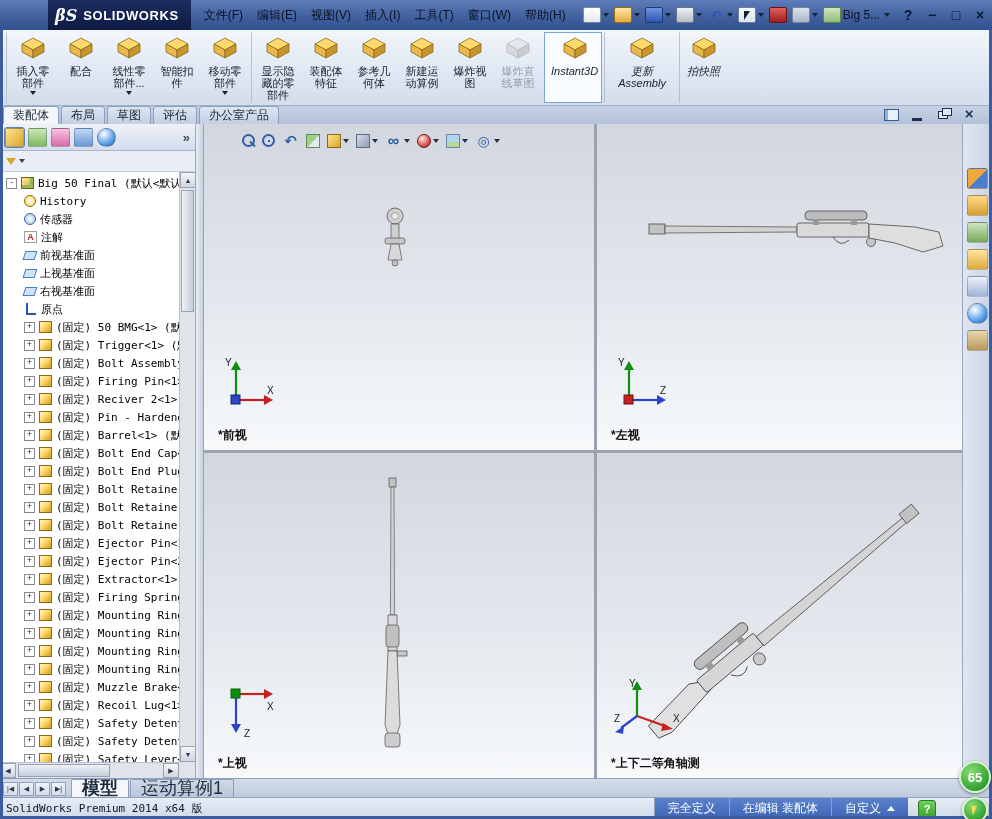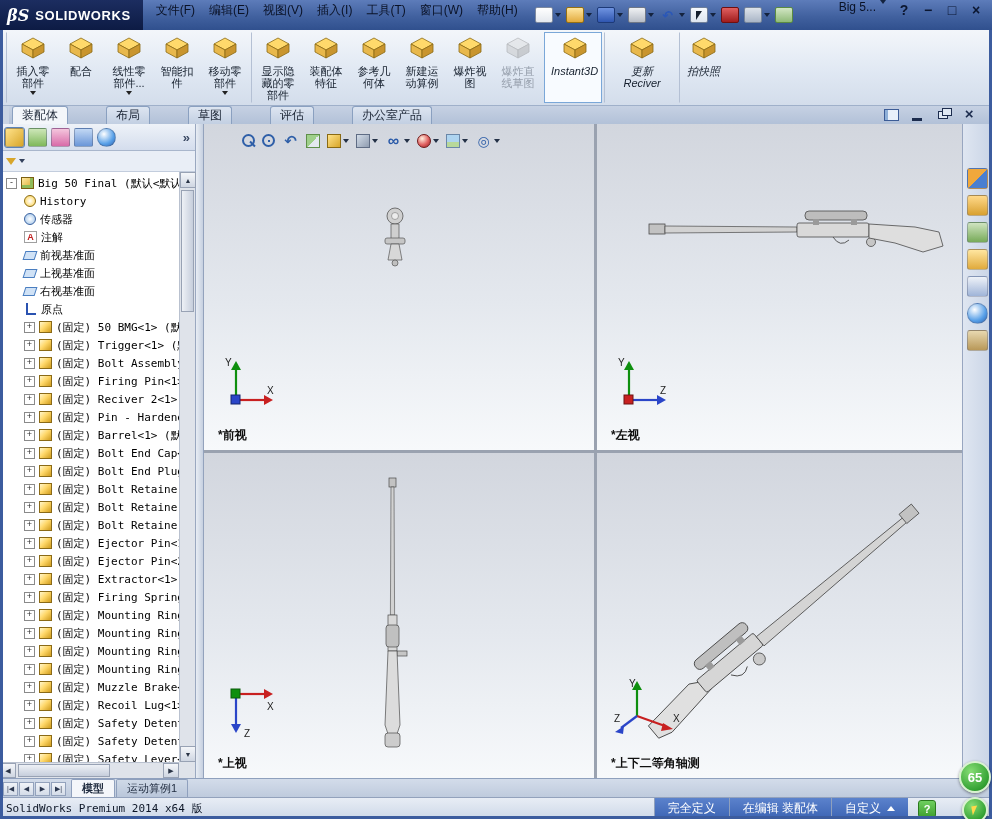--- a/index.html
+++ b/index.html
@@ -1,21 +1,21 @@
 <!DOCTYPE html>
 <html><head>
 <meta charset="utf-8">
 <style>
   html,body{margin:0;padding:0;background:#6b7687;}
   .app{position:relative;width:992px;height:819px;overflow:hidden;background:#c9d4e4;
        font-family:"Liberation Sans","DejaVu Sans",sans-serif;font-size:12px;color:#111;}
 
   
-  .titlebar{position:absolute;top:0;left:0;right:0;height:30px;display:flex;
-    background:linear-gradient(180deg,#5d7cba 0%,#41619f 55%,#30508e 100%);}
+  .titlebar{position:absolute;top:0;left:0;right:0;height:30px;display:flex;align-items:center;
+    background:linear-gradient(180deg,#5d7cba 0%,#41619f 55%,#30508e 100%);padding-left:48px;}
   .logo{height:30px;display:flex;align-items:center;background:linear-gradient(180deg,#1c2d60,#0d1b44);
     color:#fff;padding:0 12px 0 7px;flex:none;}
   .logo-mark{font-style:italic;font-weight:bold;font-size:16px;margin-right:6px;font-family:"DejaVu Serif",serif;}
   .logo-text{font-weight:bold;font-size:13px;letter-spacing:.6px;}
   .menus{display:flex;margin-left:6px;}
   .menu-item{padding:2px 7px;color:#0a1226;white-space:nowrap;}
   .qtb{display:flex;align-items:center;margin-left:8px;gap:1px;}
   .qi-wrap{display:flex;align-items:center;padding:1px 2px;}
   .qi{width:16px;height:14px;border-radius:2px;position:relative;display:flex;align-items:center;justify-content:center;}
   .qi-caret{width:0;height:0;border-left:3px solid transparent;border-right:3px solid transparent;border-top:4px solid #14233f;margin-left:2px;}
@@ -47,22 +47,22 @@
   .rbtn.sep{border-left:1px solid #b4c0d4;border-radius:0;margin-left:2px;padding-left:6px;}
   .rbtn .rico{margin-top:1px;flex:none;}
   .rlabel{font-size:11px;line-height:12px;text-align:center;margin-top:2px;word-break:break-all;width:40px;}
   .rbtn.wide .rlabel{width:auto;max-width:62px;word-break:normal;font-style:italic;}
   .rarrow{width:0;height:0;border-left:3px solid transparent;border-right:3px solid transparent;border-top:4px solid #222;margin-top:2px;}
   .rbtn.disabled{color:#97a0ad;}
   .rbtn.disabled svg{opacity:.4;filter:grayscale(1);}
   .rbtn.active{background:#f8fbff;border:1px solid #7aa7d8;}
 
   
-  .cmdtabs{position:absolute;top:106px;left:9px;right:0;height:18px;box-sizing:border-box;
-    background:linear-gradient(#c6d1e3,#b2c1d8);display:flex;align-items:flex-end;padding-left:3px;gap:36px;}
+  .cmdtabs{position:absolute;top:106px;left:0;right:0;height:18px;box-sizing:border-box;
+    background:linear-gradient(#c6d1e3,#b2c1d8);display:flex;align-items:flex-end;padding-left:3px;}
   .ctab{height:17px;line-height:17px;padding:0 9px;font-size:12px;color:#1c2636;white-space:nowrap;
     background:linear-gradient(#dde5f1,#c2cfe2);border:1px solid #8aa0c0;border-bottom:none;
     border-radius:3px 3px 0 0;margin-right:2px;}
   .ctab.active{background:#f3f6fa;}
   .vpctrl{margin-left:auto;display:flex;align-items:center;gap:8px;margin-right:14px;height:100%;}
   .vpc{width:18px;height:14px;display:flex;align-items:center;justify-content:center;}
   .cf-viewport-pane-icon{width:13px;height:10px;background:#e8f0fa;border:1px solid #3c5c96;box-shadow:inset 3px 0 0 #8fb0d8;}
   .cf-viewport-minimize-icon{width:10px;height:8px;border-bottom:3px solid #1c2c4e;}
   .cf-viewport-restore-icon{width:8px;height:6px;border:1px solid #1c2c4e;position:relative;background:#dfe8f4;}
   .cf-viewport-restore-icon::before{content:"";position:absolute;left:3px;top:-4px;width:8px;height:6px;border:1px solid #1c2c4e;background:#dfe8f4;}
@@ -176,21 +176,21 @@
   .cf-task-pane-scenes-icon{background:radial-gradient(circle at 35% 30%,#fff,#58a0e8 60%,#2a5fae);border-radius:50%;}
   .cf-task-pane-custom-properties-icon{background:linear-gradient(#e8d8b0,#b89858);}
 
   
   .mstabs{position:absolute;left:0;right:0;bottom:22px;height:19px;box-sizing:border-box;
     background:linear-gradient(#d3dcea,#bfcbdd);border-top:1px solid #8fa0bd;
     display:flex;align-items:flex-end;padding-left:2px;}
   .ms-nav{display:flex;gap:1px;margin:0 5px 1px 1px;}
   .ms-btn{min-width:15px;height:14px;padding:0 2px;background:linear-gradient(#f0f3f8,#d4dce8);
     border:1px solid #93a2bc;font-size:7px;display:flex;align-items:center;justify-content:center;color:#2c3850;box-sizing:border-box;}
-  .ms-tab{padding:0 10px;height:17px;line-height:17px;font-size:11px;color:#1e2a3e;white-space:nowrap;
+  .ms-tab{padding:0 10px;height:17px;line-height:17px;font-size:18px;color:#1e2a3e;white-space:nowrap;
     background:linear-gradient(#cfd9e7,#b9c6da);border:1px solid #8fa0bd;border-bottom:none;margin-right:1px;border-radius:2px 2px 0 0;text-align:center;}
   .ms-tab.active{background:#f4f6fa;font-weight:bold;}
 
   
   .statusbar{position:absolute;left:0;right:0;bottom:0;height:22px;box-sizing:border-box;
     background:linear-gradient(#e8edf5,#cdd8e8);border-top:1px solid #93a2bc;
     display:flex;align-items:center;color:#0c1526;margin-top:40px;}
   .sb-product{margin-left:6px;font-family:"DejaVu Sans Mono",monospace;font-size:11px;white-space:nowrap;}
   .sb-rightside{margin-left:auto;display:flex;align-items:center;height:100%;margin-right:56px;}
   .sb-seg{background:linear-gradient(#5b82cc,#3c64b4);color:#fff;padding:0 13px;height:100%;
@@ -447,21 +447,21 @@
       </div>
 
       <div class="rbtn wide sep">
         <span class="rico">
           <svg width="26" height="24" viewBox="0 0 26 24">
             <polygon points="13,2 24,8 13,14 2,8" fill="#ffd96b" stroke="#8a6a14" stroke-width="0.8"></polygon>
             <polygon points="2,8 13,14 13,22 2,16" fill="#e8b84c" stroke="#8a6a14" stroke-width="0.8"></polygon>
             <polygon points="24,8 13,14 13,22 24,16" fill="#c9952e" stroke="#8a6a14" stroke-width="0.8"></polygon>
           </svg>
         </span>
-        <span class="rlabel">更新 Reciver</span>
+        <span class="rlabel">更新 Assembly</span>
 
       </div>
 
       <div class="rbtn wide sep">
         <span class="rico">
           <svg width="26" height="24" viewBox="0 0 26 24">
             <polygon points="13,2 24,8 13,14 2,8" fill="#ffd96b" stroke="#8a6a14" stroke-width="0.8"></polygon>
             <polygon points="2,8 13,14 13,22 2,16" fill="#e8b84c" stroke="#8a6a14" stroke-width="0.8"></polygon>
             <polygon points="24,8 13,14 13,22 24,16" fill="#c9952e" stroke="#8a6a14" stroke-width="0.8"></polygon>
           </svg>

